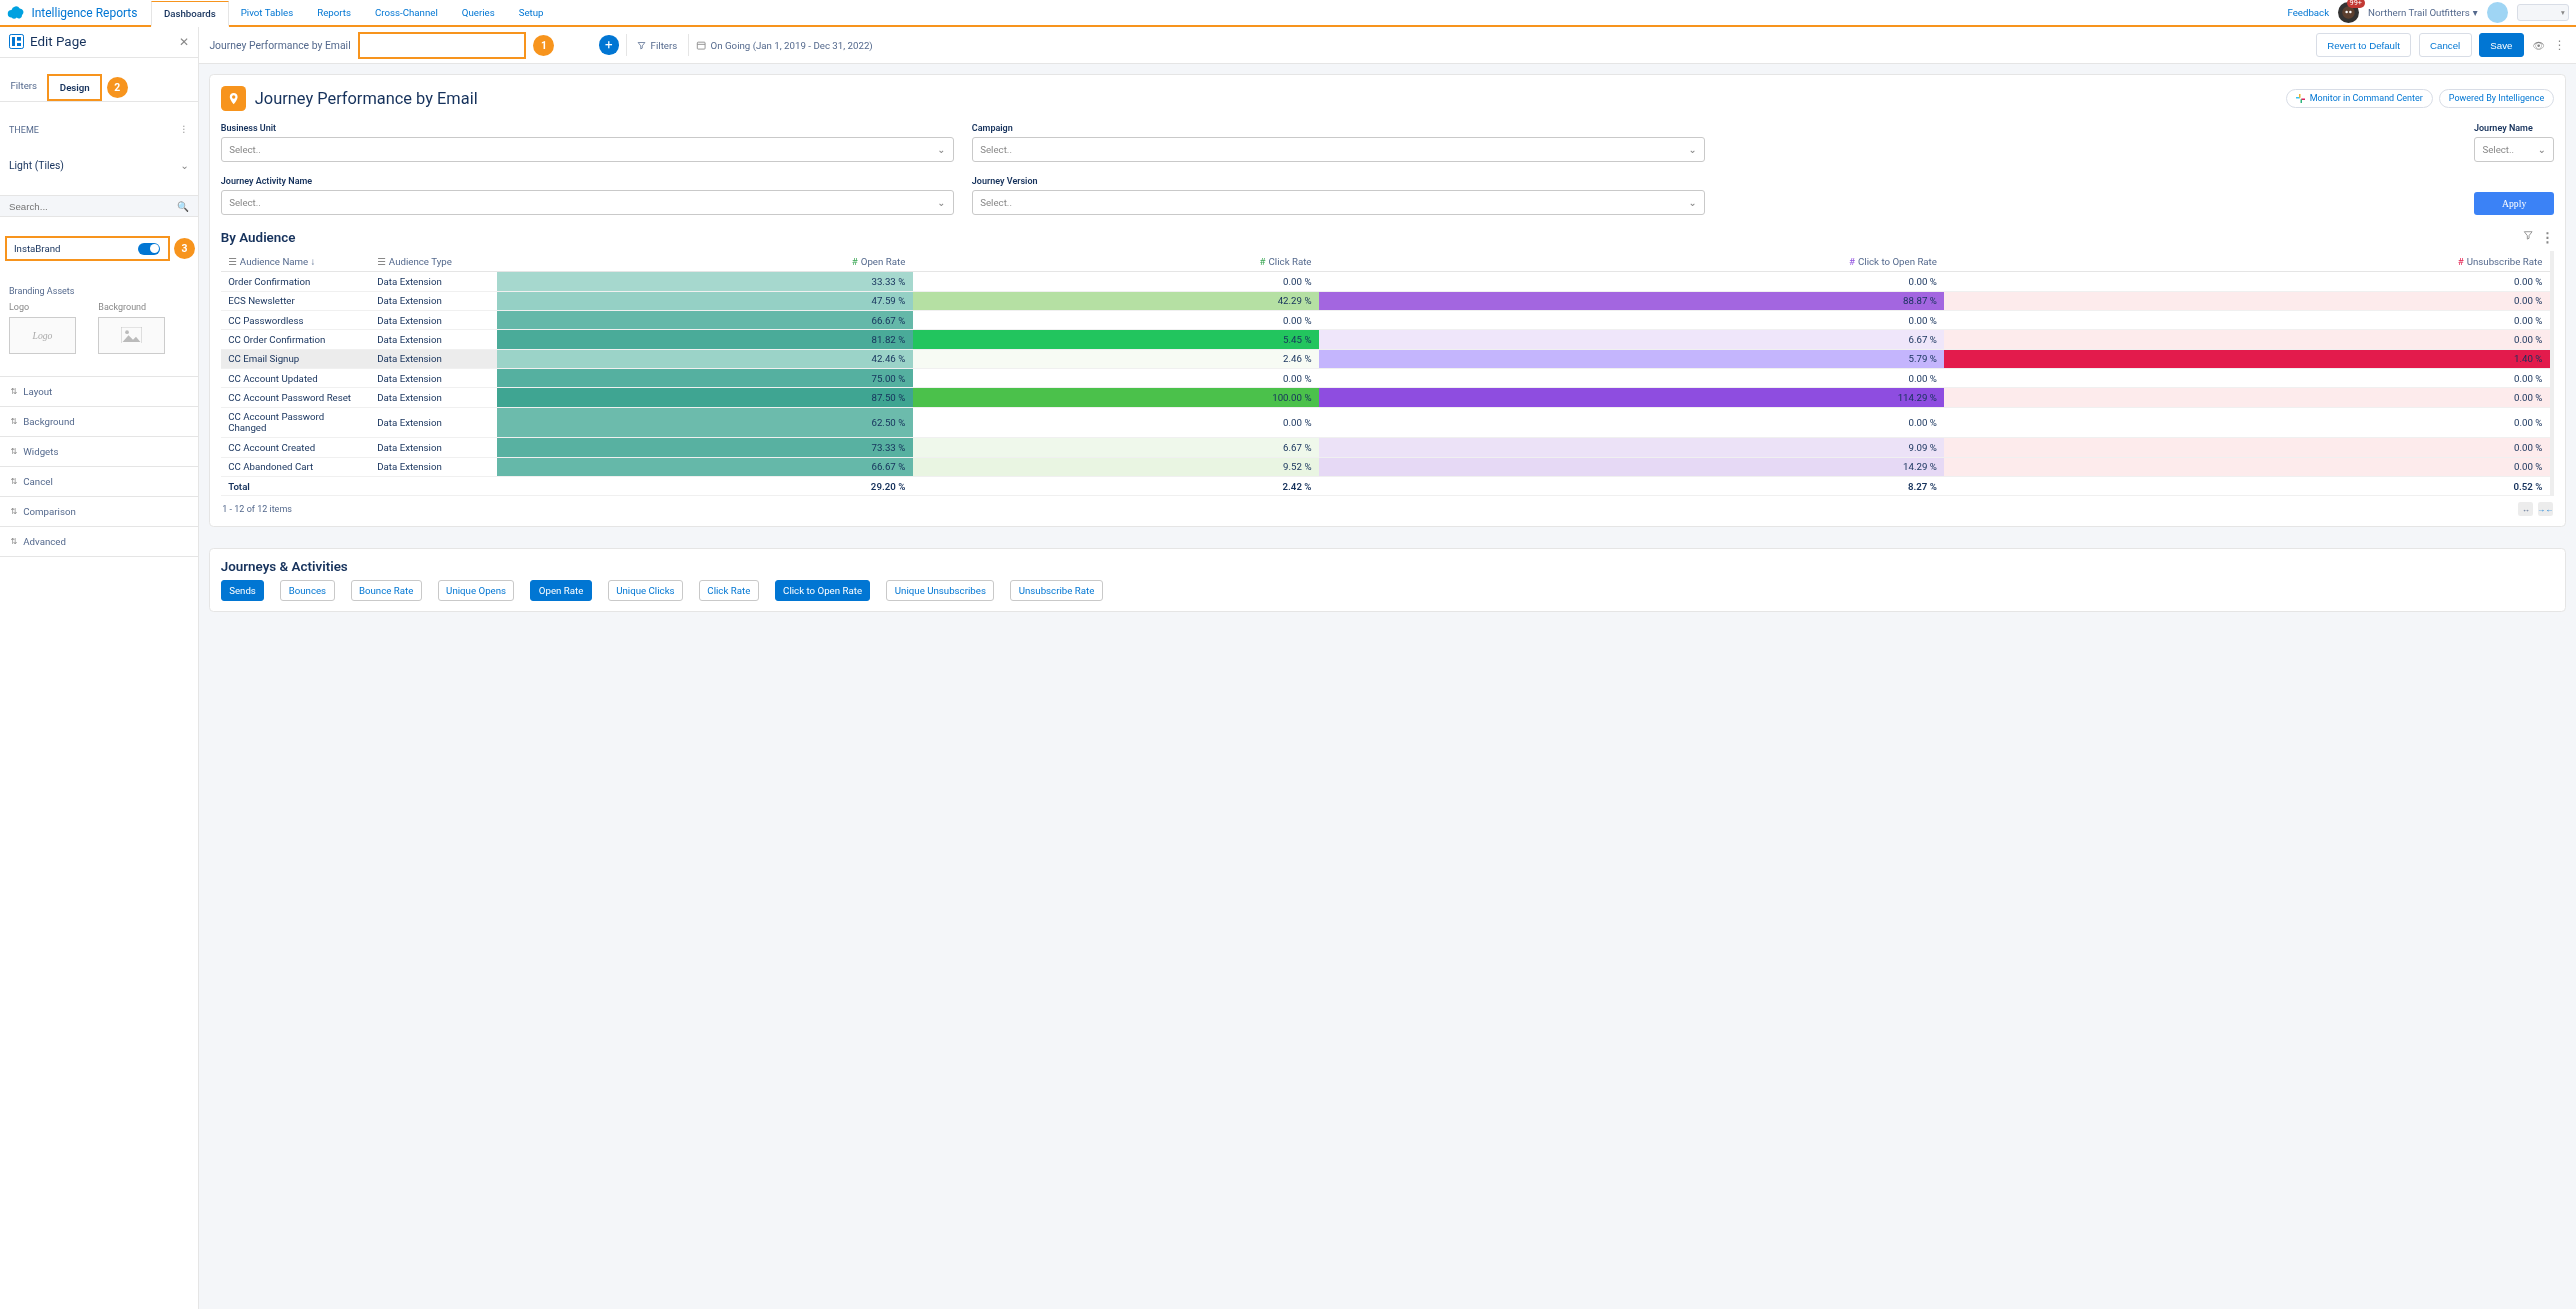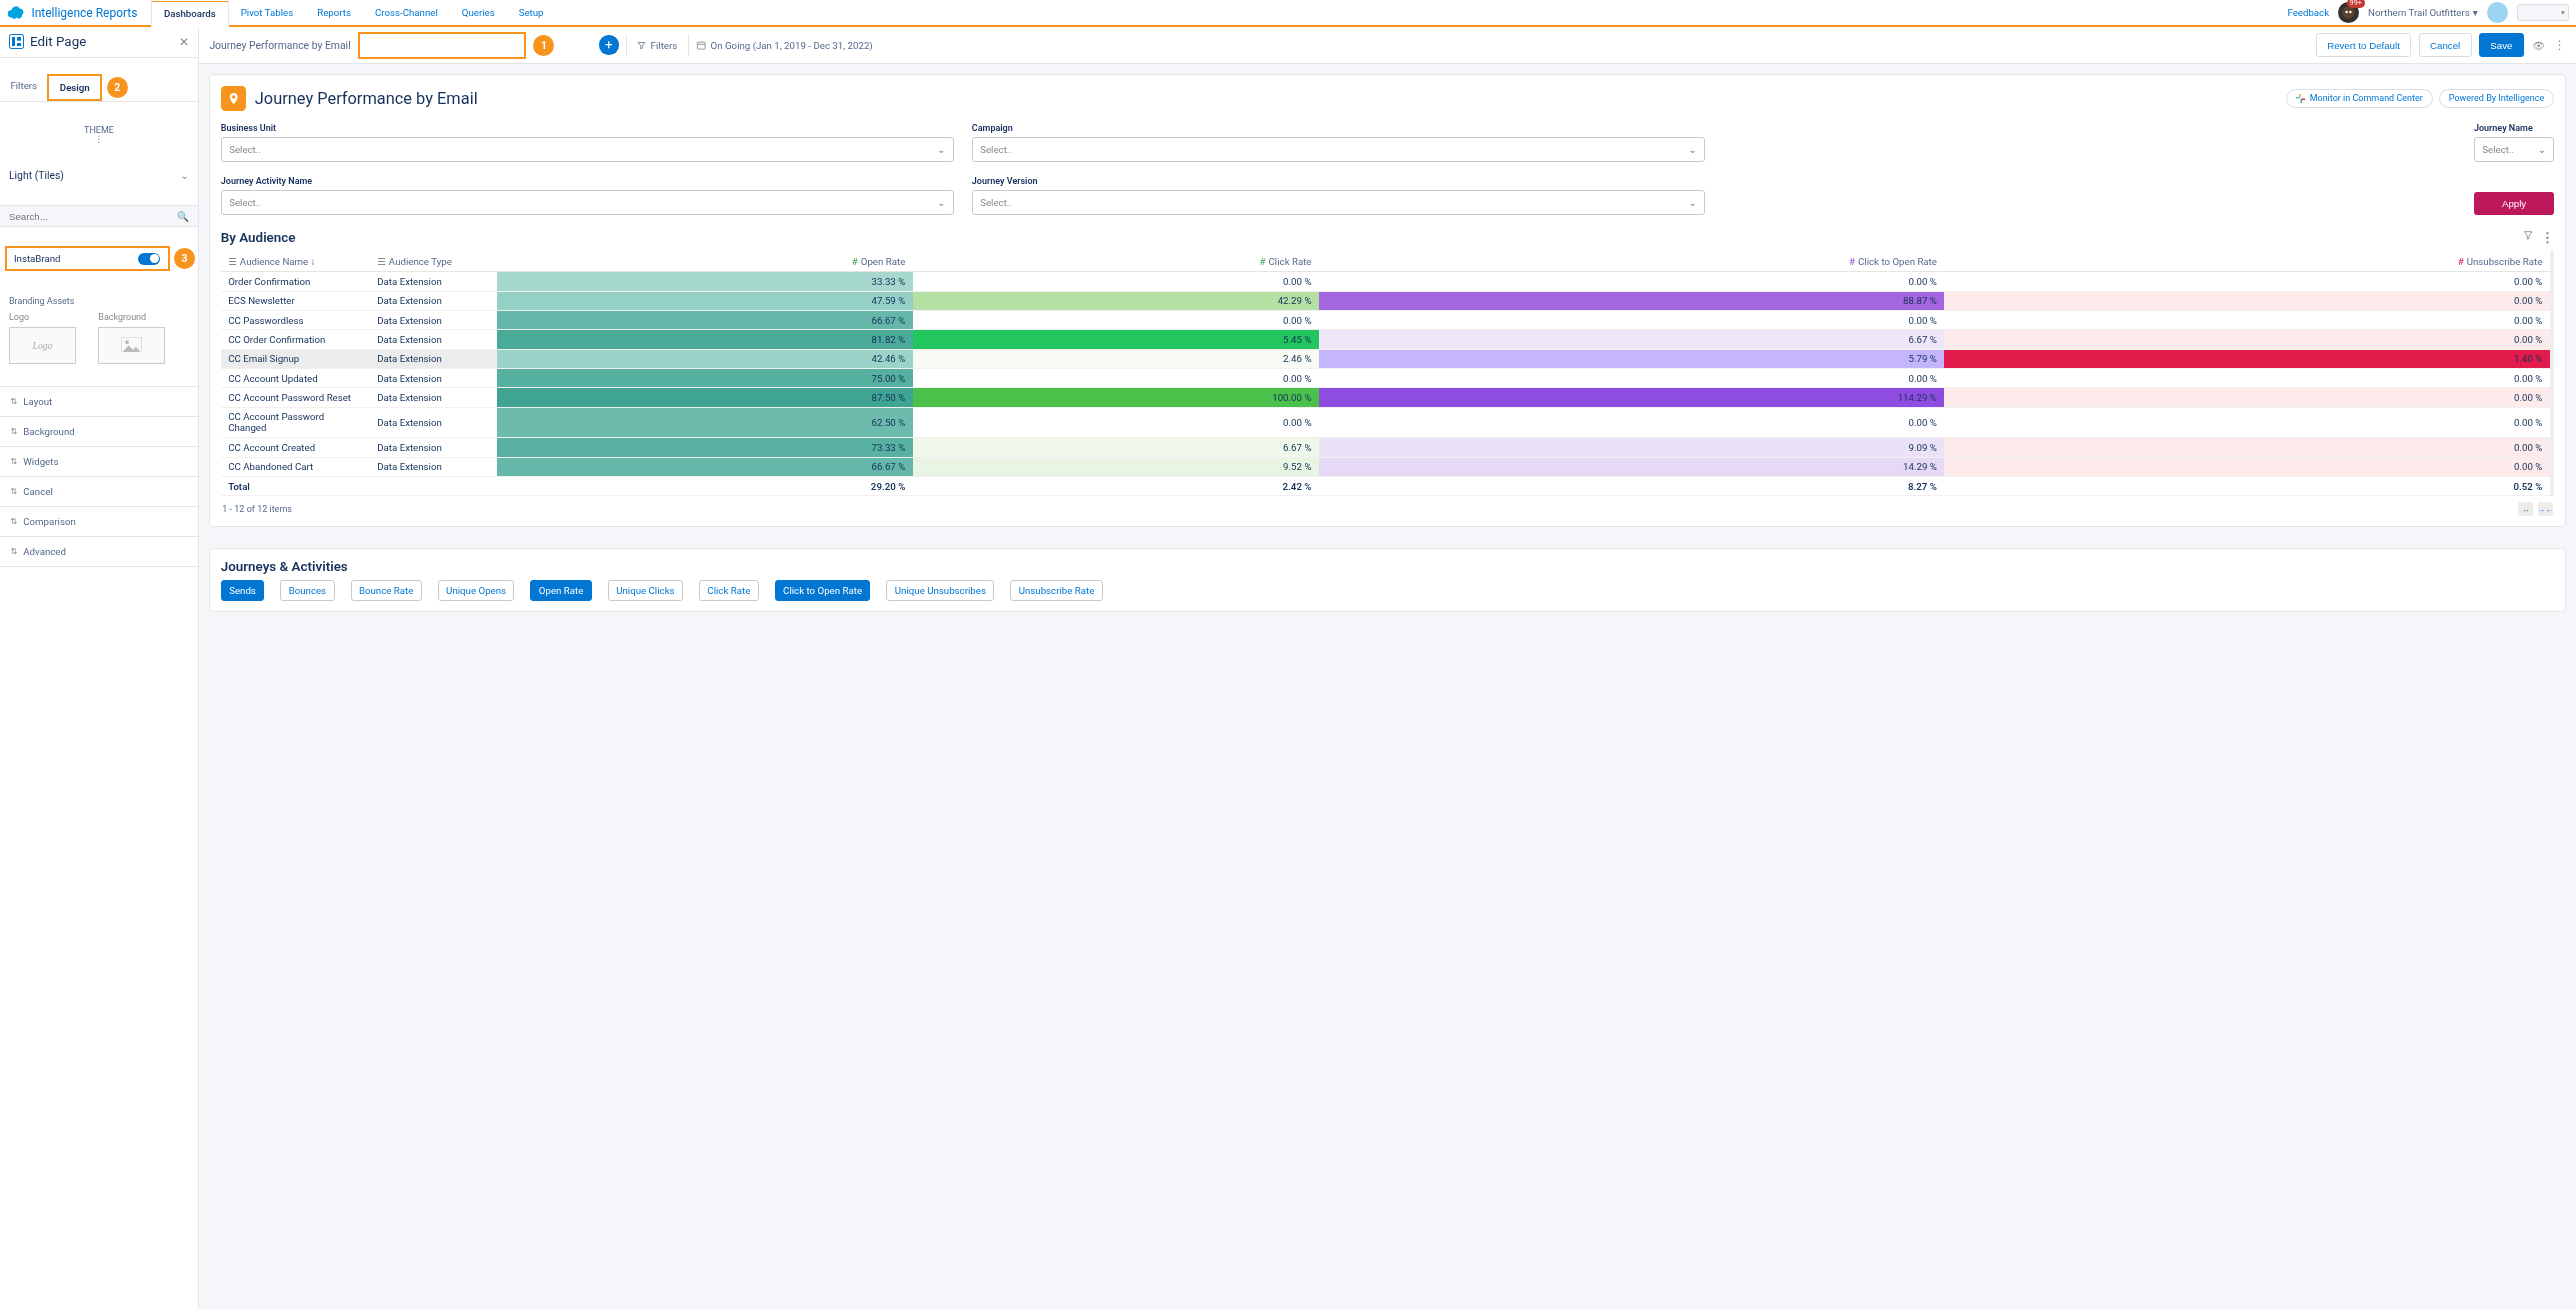--- a/index.html
+++ b/index.html
@@ -30,21 +30,21 @@
 .sidebar-header .icon-box::before { content: ""; width: 9px; height: 9px; background: linear-gradient(#0176d3,#0176d3) 0 0/3px 9px no-repeat, linear-gradient(#0176d3,#0176d3) 4.5px 0/4.5px 3.7px no-repeat, linear-gradient(#0176d3,#0176d3) 4.5px 5.2px/4.5px 3.7px no-repeat; }
 .sidebar-header h2 { font-size: 13.4px; font-weight: 400; flex: 1; }
 .sidebar-header .close { color: #888; cursor: pointer; font-size: 12px; }
 
 .sidebar-tabs { display: flex; border-bottom: 0.7px solid #e5e5e5; align-items: stretch; }
 .sidebar-tabs .stab { padding: 6px 10.4px; cursor: pointer; color: #54698d; }
 .sidebar-tabs .stab.active { border: 2.2px solid #f7941d; font-weight: 600; color: #16325c; }
 
 .callout { width: 21px; height: 21px; border-radius: 50%; background: #f7941d; color: #fff; display: inline-flex; align-items: center; justify-content: center; font-weight: 700; font-size: 10.4px; flex-shrink: 0; }
 
-.section-label { padding: 7.4px 9px 4.5px; color: #54698d; font-size: 9px; display: flex; align-items: center; justify-content: space-between; flex-direction: column; }
+.section-label { padding: 7.4px 9px 4.5px; color: #54698d; font-size: 9px; display: flex; align-items: center; justify-content: space-between; }
 .section-label .dots { color: #888; letter-spacing: 1.5px; cursor: pointer; transform: rotate(90deg); }
 
 .theme-row { padding: 3px 9px 7.4px; font-size: 10.4px; color: #16325c; display: flex; align-items: center; justify-content: space-between; }
 
 .search-row { display: flex; align-items: center; padding: 4.5px 9px; background: #f4f6f9; border-top: 0.7px solid #e5e5e5; border-bottom: 0.7px solid #e5e5e5; }
 .search-row input { flex: 1; border: none; background: transparent; outline: none; font-size: 9.7px; color: #888; }
 .search-row .mag { color: #888; }
 
 .instabrand { display: flex; align-items: center; border: 2.2px solid #f7941d; padding: 4.5px 7.4px; margin: 3px 4.5px; }
 .instabrand .label { flex: 1; font-size: 9.7px; }
@@ -85,21 +85,21 @@
 .page-title-row .left { display: flex; align-items: center; gap: 9px; }
 .page-title-row .iconbox { width: 25px; height: 25px; border-radius: 4.5px; background: #f7941d; display: flex; align-items: center; justify-content: center; color: #fff; }
 .page-title-row h1 { font-size: 16.4px; font-weight: 400; }
 .pill { border: 0.7px solid #d8dde6; border-radius: 15px; padding: 3.7px 9px; font-size: 9px; color: #0176d3; cursor: pointer; display: inline-flex; align-items: center; gap: 4.5px; }
 
 .filter-grid { display: grid; grid-template-columns: repeat(3, 1fr) auto; gap: 13.4px 18px; margin-top: 12px; }
 .field { display: flex; flex-direction: column; gap: 4.5px; }
 .field label { font-size: 9px; font-weight: 600; }
 .select, .dateinput { border: 0.7px solid #c9c9c9; border-radius: 3px; padding: 6px 7.4px; font-size: 9.7px; color: #888; display: flex; align-items: center; justify-content: space-between; cursor: pointer; background: #fff; }
 .apply-wrap { grid-column: 4; grid-row: 2; display: flex; align-items: flex-end; }
-.apply-btn { background: #be185d; color: #fff; border: none; padding: 6px 28px; border-radius: 3px; cursor: pointer; font-size: 9.7px; }
+.apply-btn { background: #3b82f6; color: #fff; border: none; padding: 6px 28px; border-radius: 3px; cursor: pointer; font-size: 9.7px; font-family: Liberation Serif, serif; }
 
 .section-title { font-size: 13.4px; font-weight: 600; margin-bottom: 6px; display: flex; align-items: center; justify-content: space-between; }
 .section-title .rtools { display: flex; gap: 7.4px; color: #888; }
 
 .table { width: 100%; border-collapse: collapse; font-size: 9.7px; }
 .table th { text-align: right; padding: 4.5px 7.4px; font-weight: 400; color: #54698d; border-bottom: 0.7px solid #e5e5e5; }
 .table th.left { text-align: left; }
 .table td { padding: 3.7px 7.4px; text-align: right; border-bottom: 0.7px solid #f0f0f0; }
 .table td.left { text-align: left; }
 .table th .colicon { color: #888; margin-right: 3px; }

